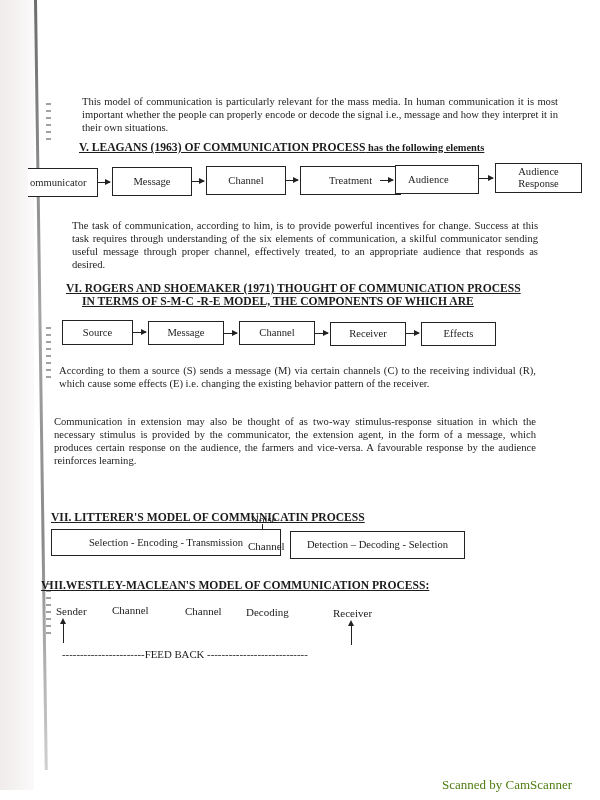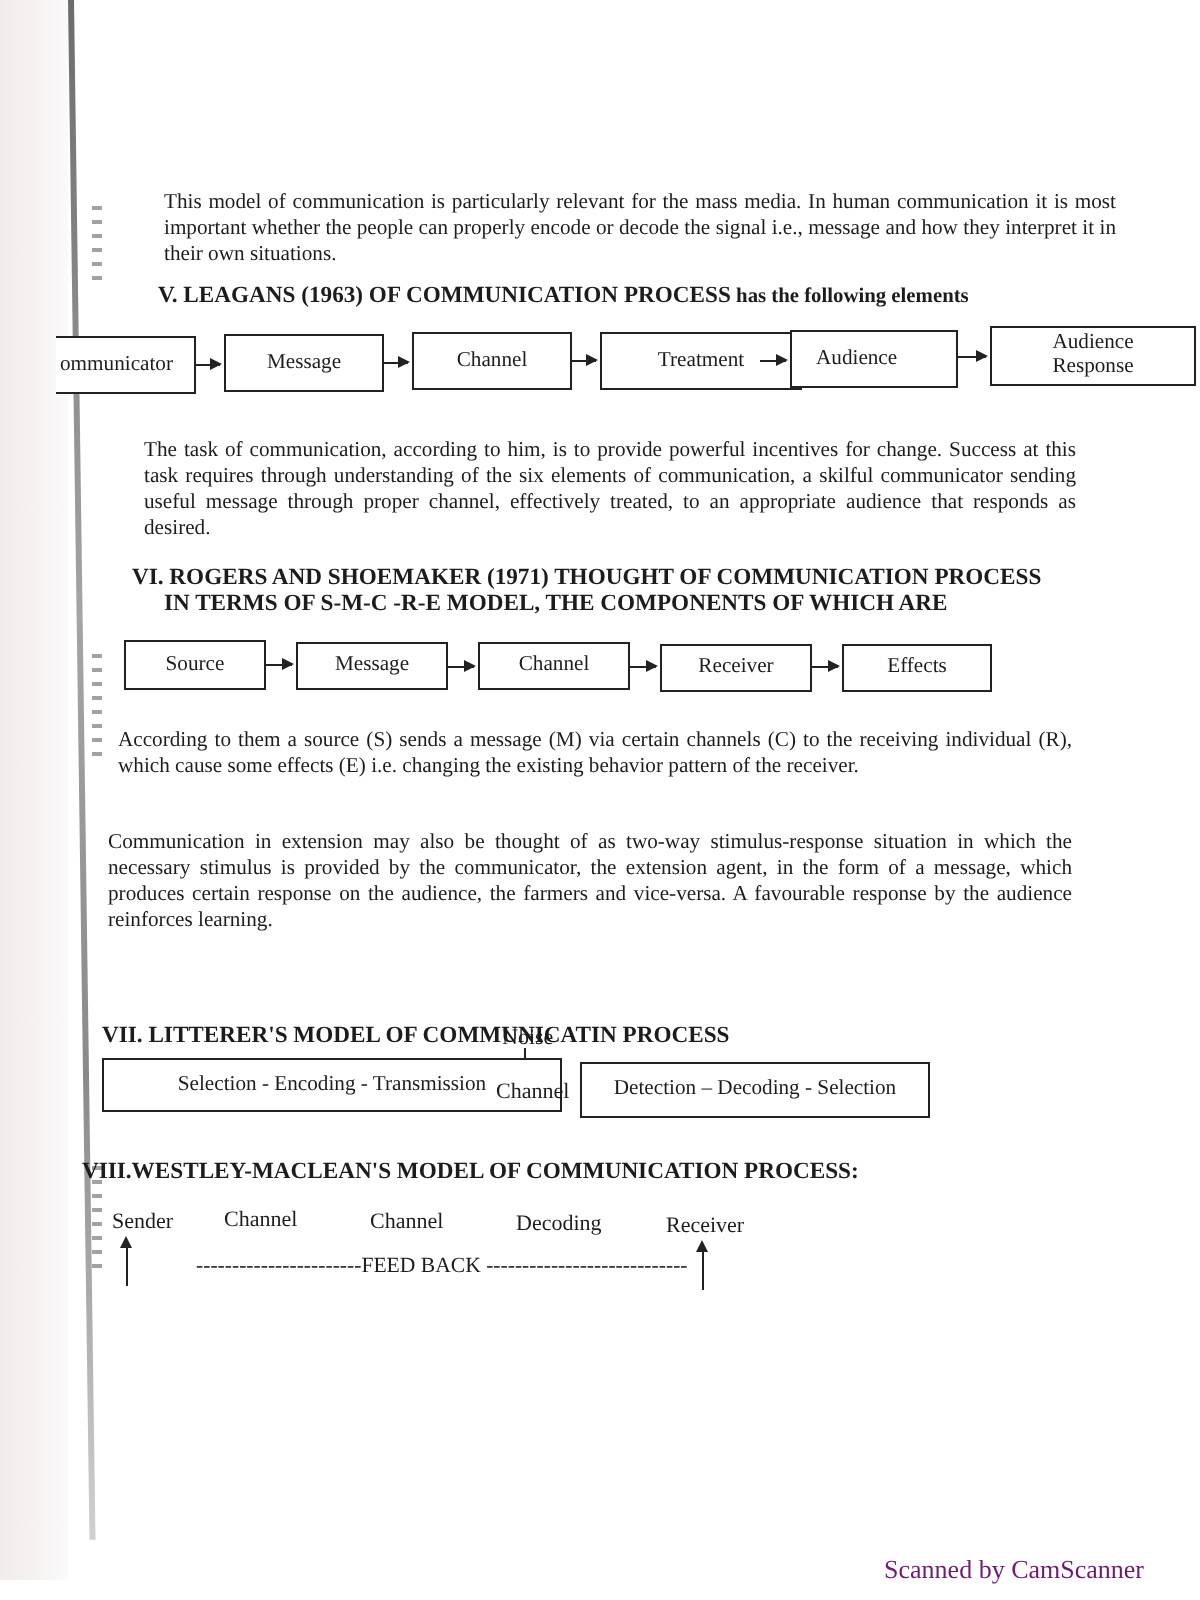--- a/index.html
+++ b/index.html
@@ -14,21 +14,21 @@
     background:linear-gradient(90deg,#efeceb 0%,#f6f3f3 60%,#fbfafa 100%);
   }
   .page-edge {
     position:absolute; left:34px; top:0; width:3px; height:770px;
     background:linear-gradient(180deg,#6c6c6c,#a5a5a5 40%,#8a8a8a 70%,#d0d0d0);
     transform:rotate(-0.8deg); transform-origin:top left;
   }
   .binding-dots { position:absolute; left:46px; width:8px; }
   .binding-dots span { display:block; height:2px; width:5px; background:#555; margin:5px 0; opacity:.55; }
   .para { position:absolute; font-size:10.6px; line-height:13px; text-align:justify; }
-  .heading { position:absolute; font-weight:bold; font-size:11.6px; line-height:14px; white-space:nowrap; }
+  .heading { position:absolute; font-weight:bold; font-size:11.6px; line-height:14px; white-space:nowrap;text-decoration:underline; }
   .heading .normal-bold { font-weight:bold; font-size:10.4px; }
   .box {
     position:absolute; border:1.3px solid #222; background:#fff;
     font-size:10.6px; display:flex; align-items:center; justify-content:center; text-align:center; line-height:12px;
     box-sizing:border-box;
   }
   .arrow { position:absolute; height:1.2px; background:#222; }
   .arrow::after {
     content:""; position:absolute; right:-1px; top:-3px;
     border-left:6px solid #222; border-top:3.5px solid transparent; border-bottom:3.5px solid transparent;
@@ -37,21 +37,21 @@
   .v-arrow { position:absolute; width:1.2px; background:#222; }
   .v-arrow::before {
     content:""; position:absolute; left:-3px; top:-5px;
     border-bottom:6px solid #222; border-left:3.5px solid transparent; border-right:3.5px solid transparent;
   }
   .v-arrow.down::before { display:none; }
   .v-arrow.down::after {
     content:""; position:absolute; left:-3px; bottom:-4px;
     border-top:6px solid #222; border-left:3.5px solid transparent; border-right:3.5px solid transparent;
   }
-  .footer { position:absolute; right:28px; top:777px; font-size:13px; color:#701a75; }
+  .footer { position:absolute; right:28px; top:777px; font-size:13px; color:#4d7c0f; }
 </style>
 </head>
 <body>
 
 <div class="page-shadow"></div>
 <div class="page-edge"></div>
 <div class="binding-dots" style="top:98px;">
     <span></span>
     <span></span>
     <span></span>
@@ -90,21 +90,21 @@
   <div class="box" style="left:28px; top:168px; width:70px; height:29px; border-left:none; justify-content:flex-start; padding-left:2px;">ommunicator</div>
   <div class="arrow" style="left:98px; top:182px; width:12px;"></div>
   <div class="box" style="left:112px; top:167px; width:80px; height:29px;">Message</div>
   <div class="arrow" style="left:192px; top:181px; width:12px;"></div>
   <div class="box" style="left:206px; top:166px; width:80px; height:29px;">Channel</div>
   <div class="arrow" style="left:286px; top:180px; width:12px;"></div>
   <div class="box" style="left:300px; top:166px; width:101px; height:29px;">Treatment</div>
   <div class="arrow" style="left:380px; top:180px; width:13px;"></div>
   <div class="box" style="left:395px; top:165px; width:84px; height:29px; justify-content:flex-start; padding-left:12px;">Audience</div>
   <div class="arrow" style="left:479px; top:178px; width:14px;"></div>
-  <div class="box" style="left:495px; top:163px; width:103px; height:30px; padding:0 12px;">Audience Response</div>
+  <div class="box" style="left:495px; top:163px; width:87px; height:30px; padding:0 12px;">Audience Response</div>
 </div>
 
 <div class="para" style="left:72px; top:219px; width:466px;">The task of communication, according to him, is to provide powerful incentives for change. Success at this task requires through understanding of the six elements of communication, a skilful communicator sending useful message through proper channel, effectively treated, to an appropriate audience that responds as desired.</div>
 
 <div class="heading" style="left:66px; top:282px;">VI. ROGERS AND SHOEMAKER (1971) THOUGHT OF COMMUNICATION PROCESS</div>
 <div class="heading" style="left:82px; top:295px;">IN TERMS OF S-M-C -R-E MODEL, THE COMPONENTS OF WHICH ARE</div>
 
 <div>
   <div class="box" style="left:62px; top:320px; width:71px; height:25px;">Source</div>
   <div class="arrow" style="left:133px; top:332px; width:13px;"></div>
@@ -129,20 +129,20 @@
   <div class="label" style="left:248px; top:540px;">Channel</div>
   <div class="box" style="left:290px; top:531px; width:175px; height:28px;">Detection – Decoding - Selection</div>
 </div>
 
 <div class="heading" style="left:41px; top:579px;">VIII.WESTLEY-MACLEAN'S MODEL OF COMMUNICATION PROCESS:</div>
 
 <div>
   <div class="label" style="left:56px; top:605px;">Sender</div>
   <div class="label" style="left:112px; top:604px;">Channel</div>
   <div class="label" style="left:185px; top:605px;">Channel</div>
-  <div class="label" style="left:258px; top:606px;">Decoding</div>
+  <div class="label" style="left:246px; top:606px;">Decoding</div>
   <div class="label" style="left:333px; top:607px;">Receiver</div>
   <div class="v-arrow" style="left:63px; top:623px; height:20px;"></div>
   <div class="v-arrow" style="left:351px; top:625px; height:20px;"></div>
-  <div class="label" style="left:62px; top:627px; font-size:10.8px;margin-left:36px;">-----------------------FEED BACK ----------------------------</div>
+  <div class="label" style="left:62px; top:648px; font-size:10.8px;">-----------------------FEED BACK ----------------------------</div>
 </div>
 
 <div class="footer">Scanned by CamScanner</div>
 
 </body></html>

